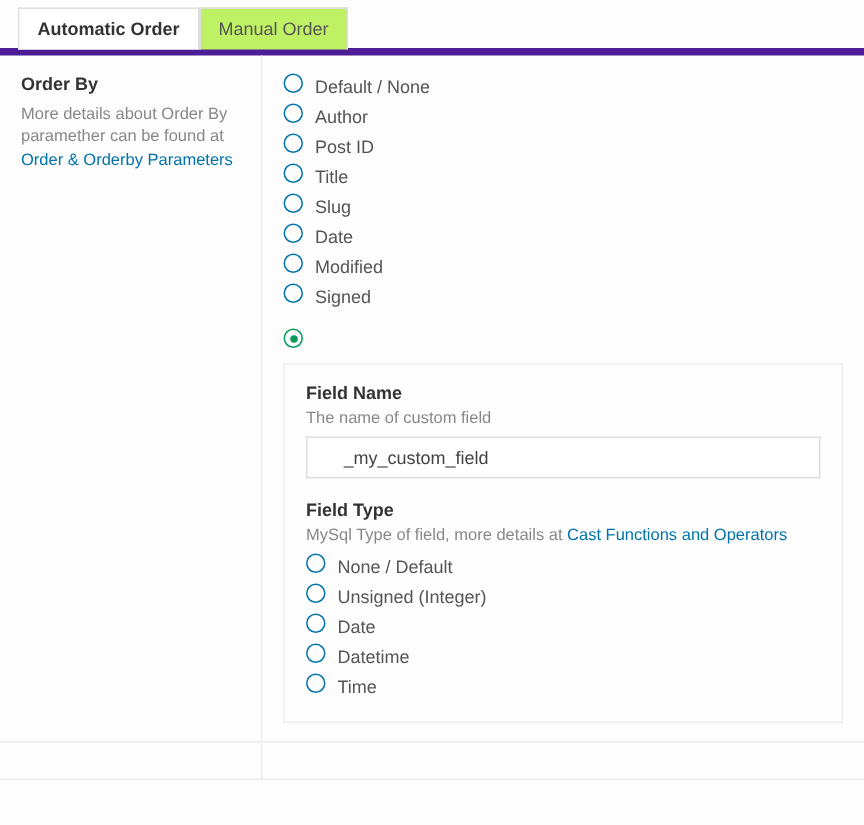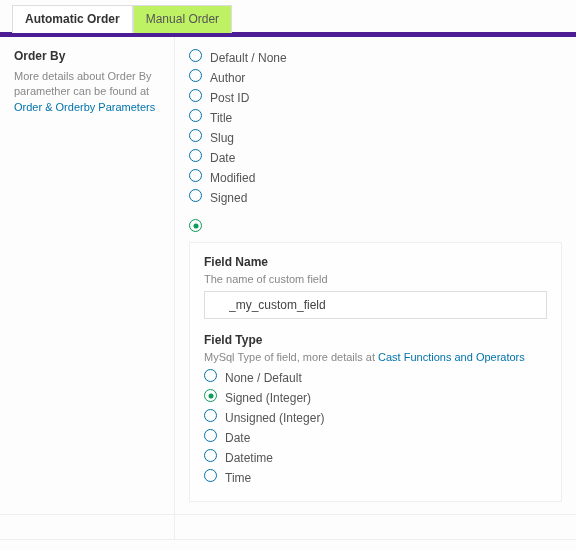--- a/index.html
+++ b/index.html
@@ -195,24 +195,20 @@
         <h5>Field Type</h5>
         <p>
           <span>MySql Type of field, more details at </span>
           <a class="link">Cast Functions and Operators</a>
         </p>
         <div class="radio-row">
             <span class="radio"></span>
             <span class="radio-label">None / Default</span>
           </div>
         <div class="radio-row">
-            <span class="radio checked"></span>
-            <span class="radio-label">Signed (Integer)</span>
-          </div>
-        <div class="radio-row">
             <span class="radio"></span>
             <span class="radio-label">Unsigned (Integer)</span>
           </div>
         <div class="radio-row">
             <span class="radio"></span>
             <span class="radio-label">Date</span>
           </div>
         <div class="radio-row">
             <span class="radio"></span>
             <span class="radio-label">Datetime</span>

